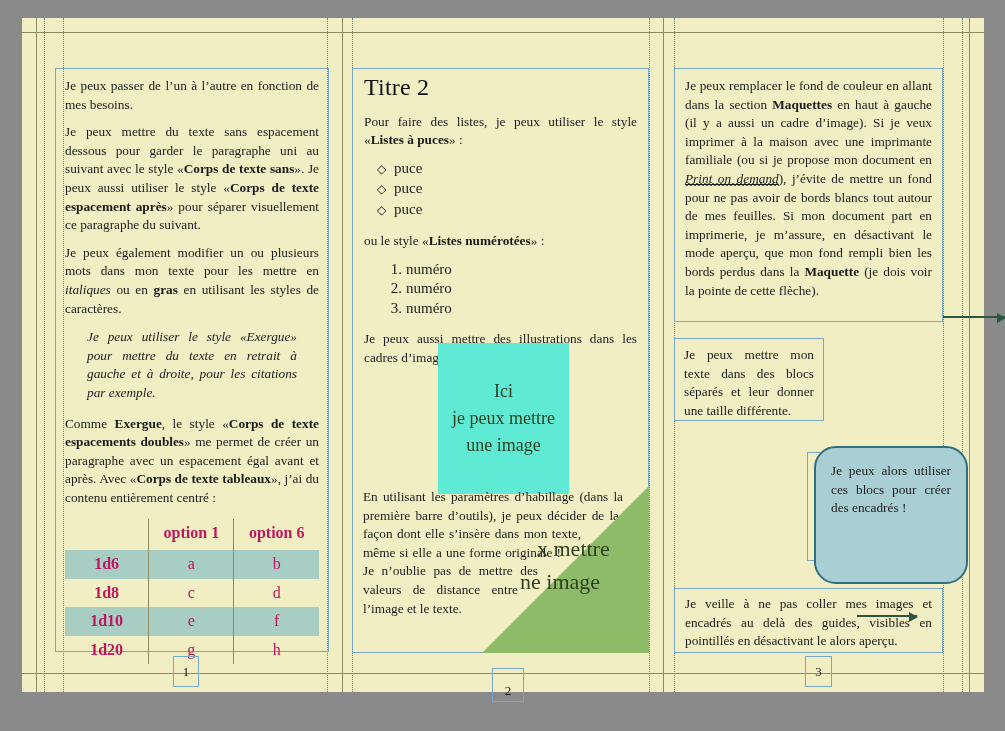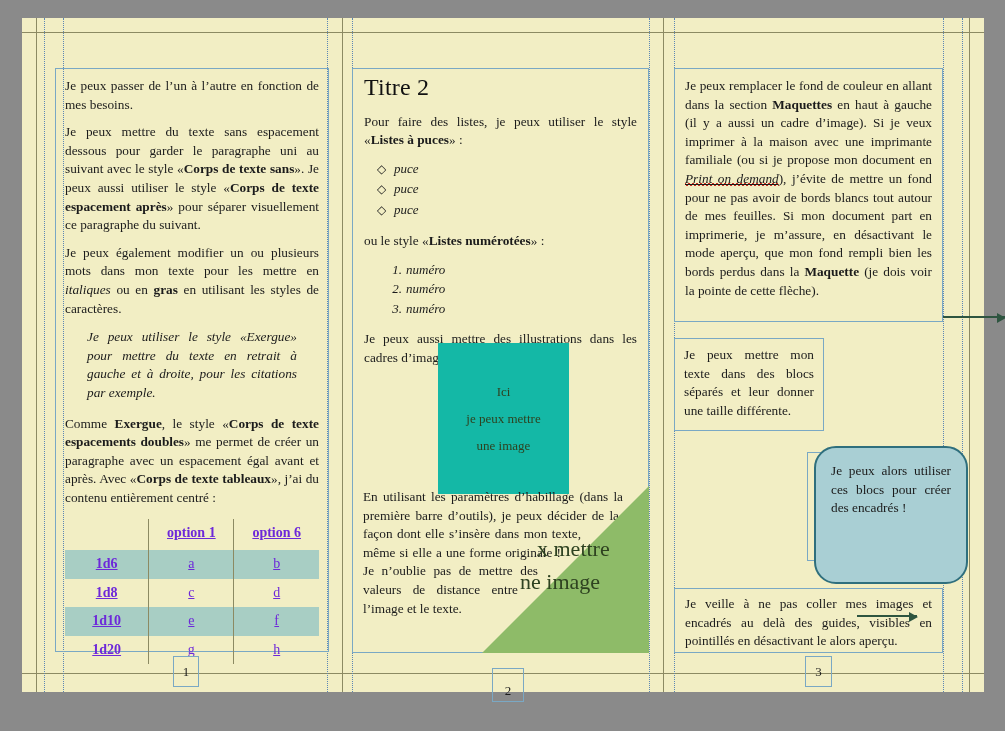--- a/index.html
+++ b/index.html
@@ -92,24 +92,23 @@
     color: #111;
     letter-spacing: .2px;
   }
   
   ul.puces, ol.nums {
     margin: 9px 0 12px 0;
     padding-left: 30px;
     list-style: none;
   }
   ul.puces li, ol.nums li {
-    font-size: 13px;
+    font-size: 15px;
     line-height: 19.5px;
     text-align: left;
-    font-style: italic;
   }
   ul.puces li::before {
     content: "\25C7";
     display: inline-block;
     width: 17px;
     margin-left: -17px;
     font-size: 12px;
   }
   ol.nums { counter-reset: n; padding-left: 42px; }
   ol.nums li { counter-increment: n; }
@@ -118,44 +117,43 @@
     display: inline-block;
     width: 20px;
     margin-left: -24px;
     text-align: right;
     padding-right: 4px;
   }
   
   table.tbl {
     border-collapse: collapse;
     width: 100%;
-    font-size: 14px;
-    color: #6d28d9;
-    text-decoration: underline;
+    font-size: 16px;
+    color: #be185d;
   }
   table.tbl td, table.tbl th {
     padding: 5px 4px;
     text-align: center;
     font-weight: normal;
     border: none;
   }
   table.tbl th { font-weight: bold; padding-bottom: 7px; }
   table.tbl .rowhead { font-weight: bold; }
   table.tbl tr.hl td, table.tbl tr.hl th { background: #a8cec4; }
   table.tbl .vsep  { border-left: 1px solid #8c8a63; }
   table.tbl thead tr th { border-bottom: 0; }
   
   .img-green {
     position: absolute;
-    background: #14b8a6;
+    background: #5eead4;
     color: #2e4220;
     display: flex;
     flex-direction: column;
     justify-content: center;
-    font-size: 13px;
+    font-size: 18px;
     line-height: 27px;
     text-align: center;
   }
   .img-tri {
     position: absolute;
     overflow: hidden;
   }
   .img-tri .tri-fill {
     position: absolute;
     inset: 0;
@@ -322,21 +320,21 @@
       <div class="tri-text" style="left:55px; top:46px;">x mettre</div>
       <div class="tri-text" style="left:38px; top:79px;">ne image</div>
     </div>
 
     <div class="frame frame-body" style="left:652px; top:50px; width:269px; height:254px; padding:8px 10px 0 10px;">
       <p><span>Je peux remplacer le fond de couleur en allant dans la section </span><b>Maquettes</b><span> en haut à gauche (il y a aussi un cadre d’image). Si je veux imprimer à la maison avec une imprimante familiale (ou si je propose mon document en </span><span class="pod">Print on demand</span><span>), j’évite de mettre un fond pour ne pas avoir de bords blancs tout autour de mes feuilles. Si mon document part en imprimerie, je m’assure, en désactivant le mode aperçu, que mon fond rempli bien les bords perdus dans la </span><b>Maquette</b><span> (je dois voir la pointe de cette flèche).</span></p>
     </div>
 
     <div class="arrow" style="left:921px; top:298px; width:62px;"></div>
 
-    <div class="frame frame-body" style="left:652px; top:320px; width:150px; height:93px; padding:7px 9px 0 9px;">
+    <div class="frame frame-body" style="left:652px; top:320px; width:150px; height:83px; padding:7px 9px 0 9px;">
       <p>Je peux mettre mon texte dans des blocs séparés et leur donner une taille différente.</p>
     </div>
 
     <div class="callout-frame" style="left:785px; top:434px; width:152px; height:109px;"></div>
     <div class="callout frame-body" style="left:792px; top:428px; width:154px; height:138px; padding:14px 15px 0 15px;">
       <p>Je peux alors utiliser ces blocs pour créer des encadrés !</p>
     </div>
 
     <div class="frame frame-body" style="left:652px; top:570px; width:269px; height:65px; padding:6px 10px 0 10px;">
       <p>Je veille à ne pas coller mes images et encadrés au delà des guides, visibles en pointillés en désactivant le alors aperçu.</p>

